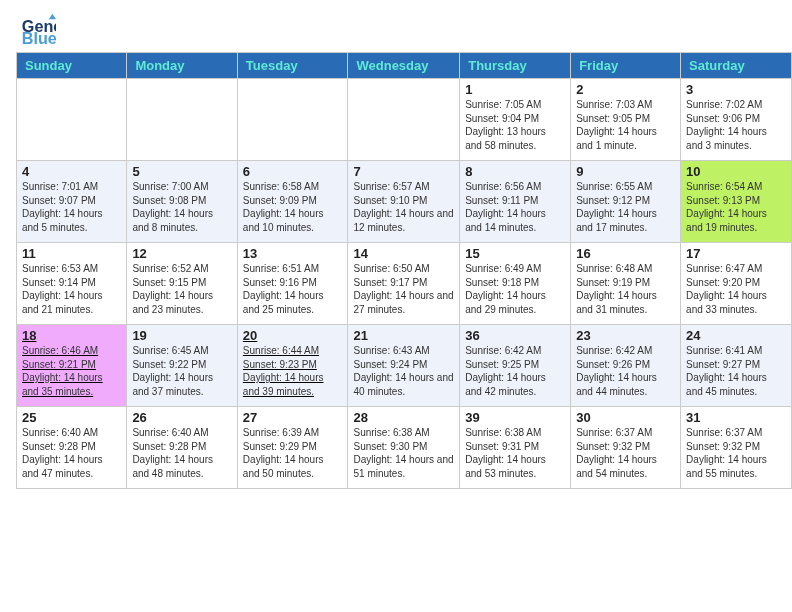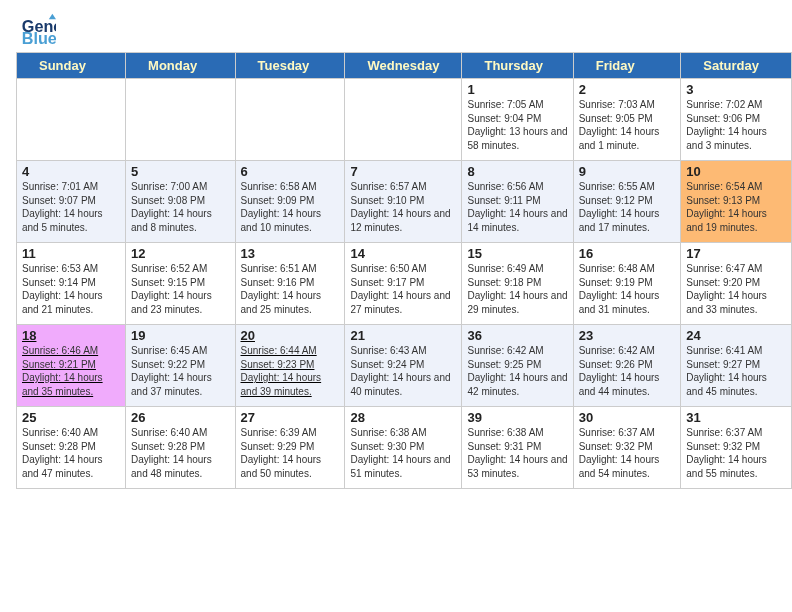--- a/index.html
+++ b/index.html
@@ -10,21 +10,21 @@
     .logo-container { display: flex; align-items: center; gap: 2px; }
     .logo-icon { width: 36px; height: 36px; }
     
     .title-block { text-align: right; }
     .main-title { font-size: 36px; font-weight: bold; color: #1a3a6b; }
     .subtitle { font-size: 16px; color: #555; }
     
     .calendar { width: 100%; border-collapse: collapse; margin: 0 8px; }
     .calendar-wrapper { padding: 0 8px 6px 8px; }
     
-    .calendar th { background: #2a6bb5; color: #fef9c3; text-align: left; padding: 5px 22px; font-size: 13px; font-weight: bold; border: 1px solid #ccc; }
+    .calendar th { background: #2a6bb5; color: #5eead4; text-align: left; padding: 5px 8px; font-size: 13px; font-weight: bold; border: 1px solid #ccc; }
     
     .calendar td { border: 1px solid #ccc; vertical-align: top; padding: 3px 5px; width: 113px; background: #fff; }
     .calendar tr:nth-child(even) td { background: #f0f4fa; }
     .calendar td.empty { background: #fff; }
     
     .day-num { font-size: 13px; font-weight: bold; color: #222; margin-bottom: 1px; }
     .day-info { font-size: 10px; color: #333; line-height: 1.35; }
     
     .week-row td { height: 82px; }
   </style>
@@ -123,21 +123,21 @@
 Daylight: 14 hours
 and 14 minutes.</div>
             </td>
             <td style="background: rgb(238, 242, 250);">
               <div class="day-num">9</div>
               <div class="day-info">Sunrise: 6:55 AM
 Sunset: 9:12 PM
 Daylight: 14 hours
 and 17 minutes.</div>
             </td>
-            <td style="background: #fdba74;">
+            <td style="background: #bef264;">
               <div class="day-num">10</div>
               <div class="day-info">Sunrise: 6:54 AM
 Sunset: 9:13 PM
 Daylight: 14 hours
 and 19 minutes.</div>
             </td>
           </tr>
           <tr class="week-row">
             <td>
               <div class="day-num">11</div>

